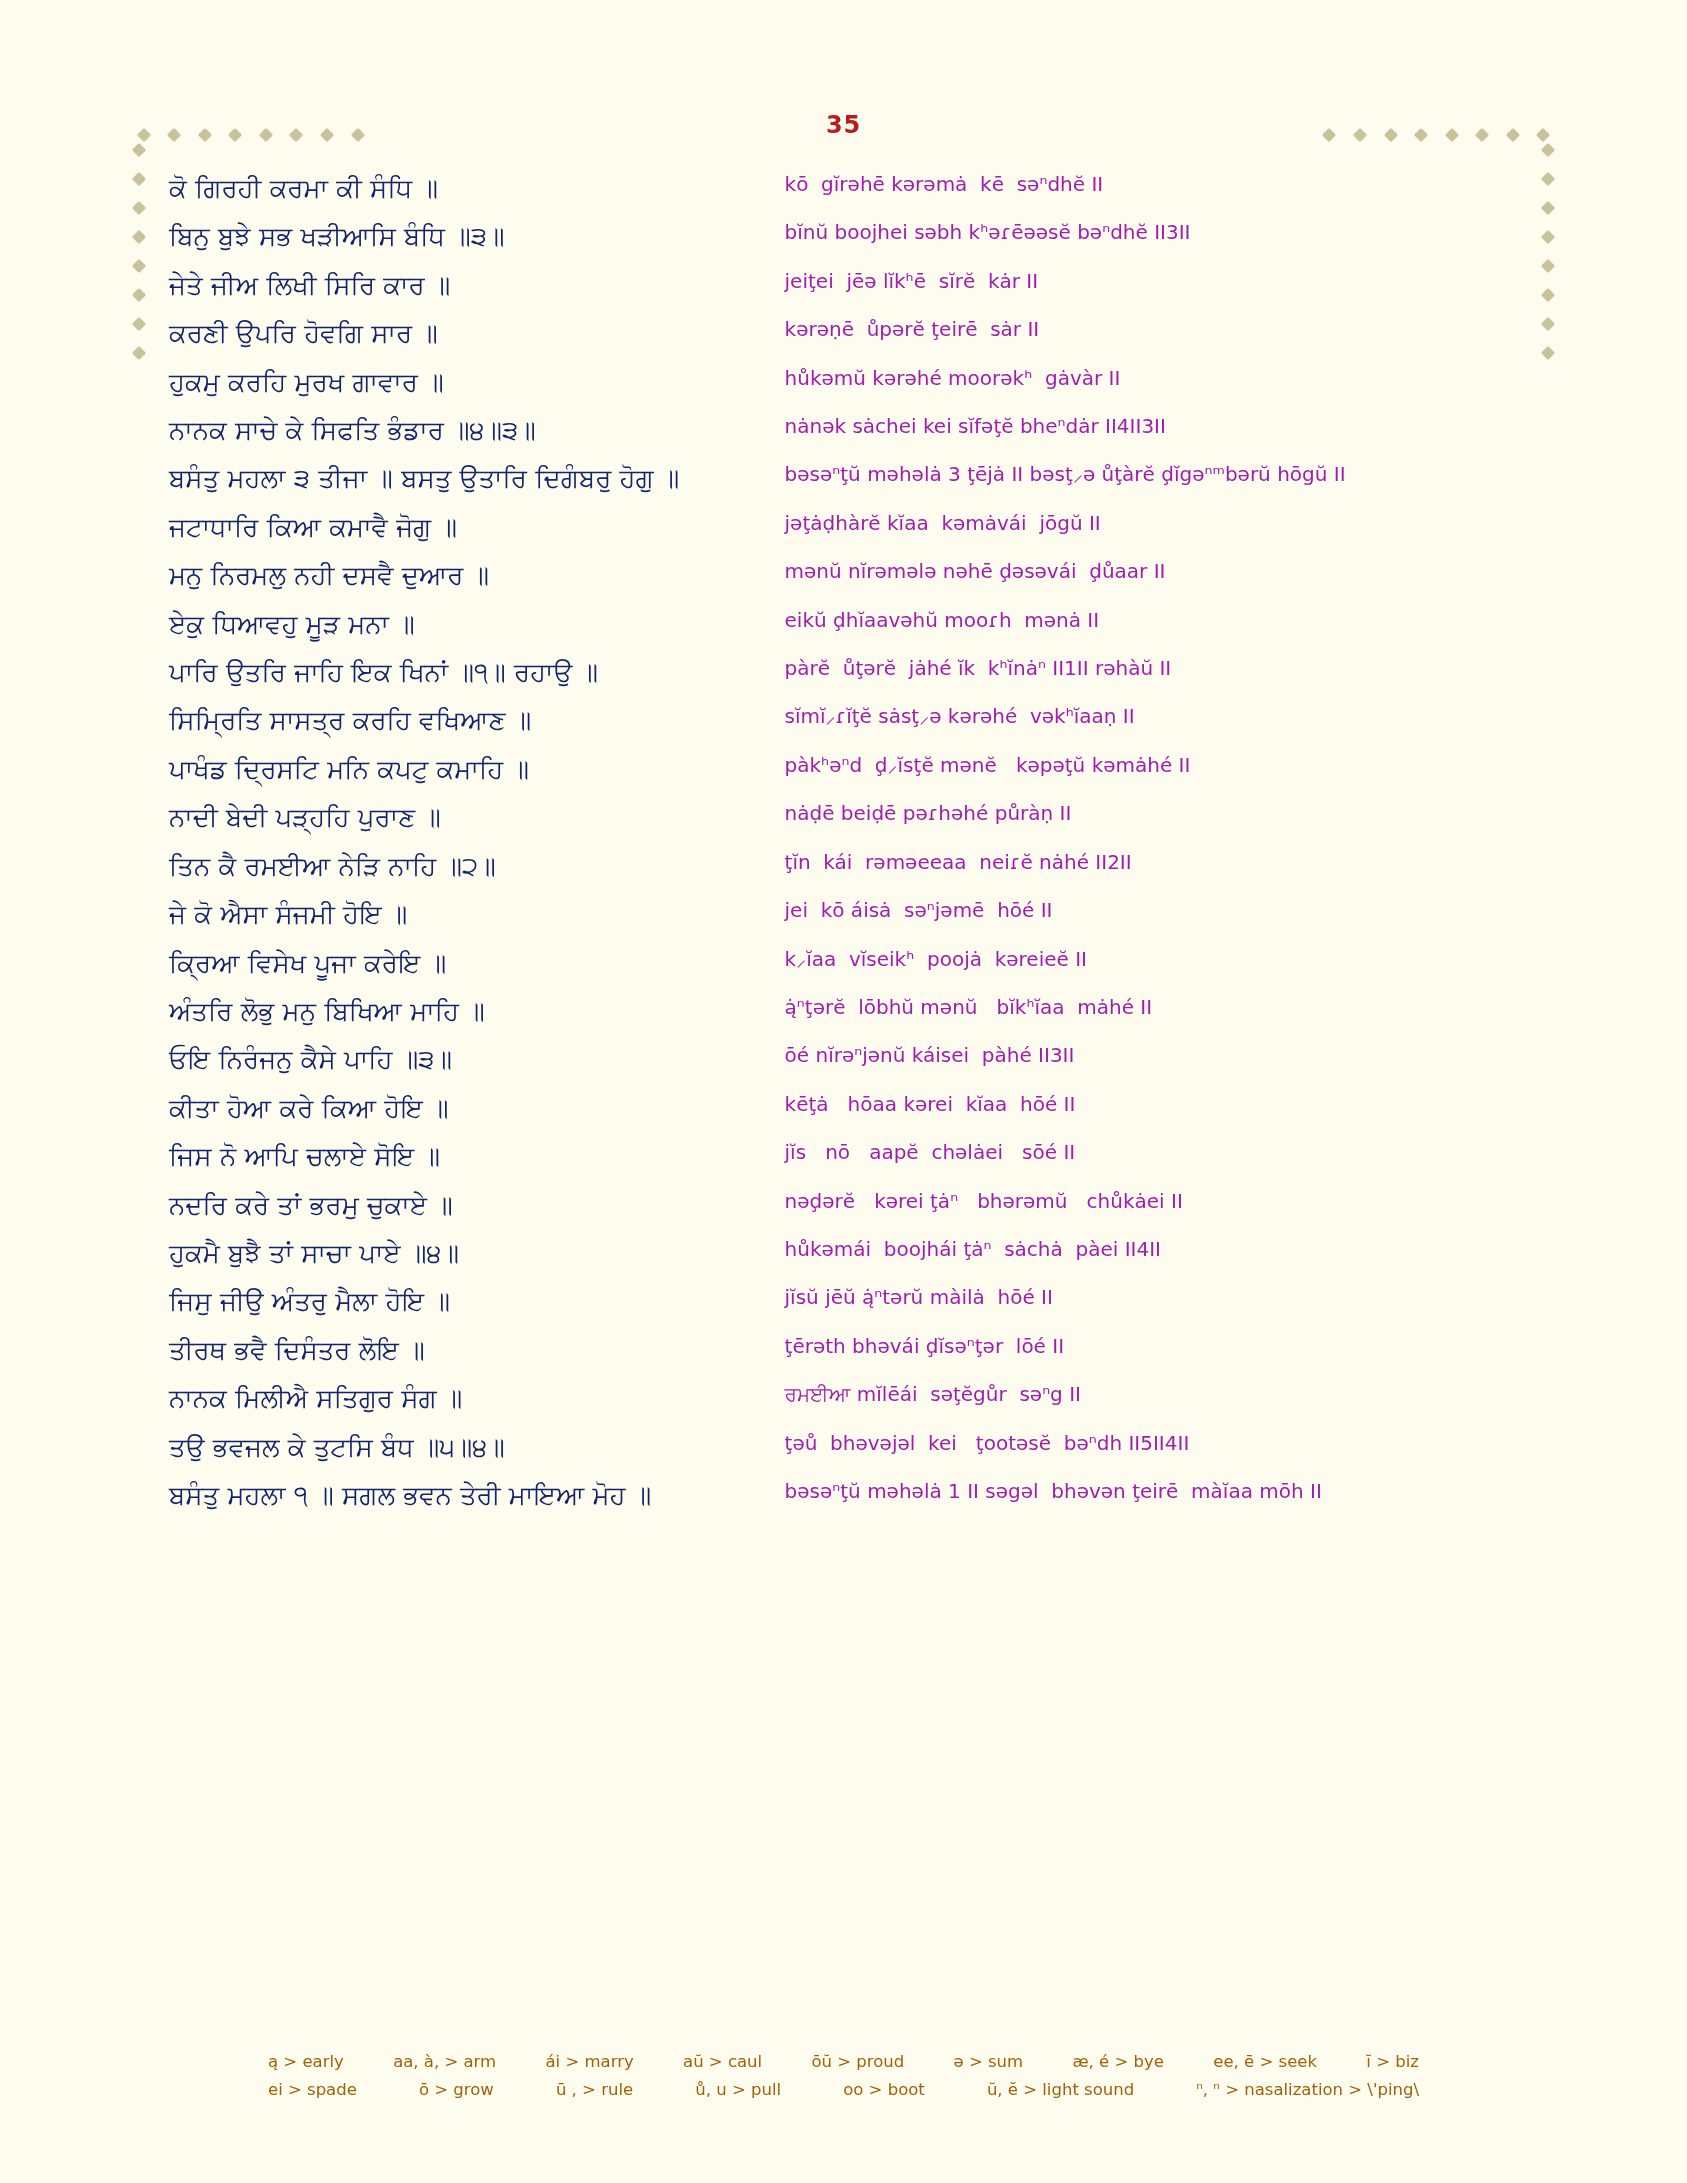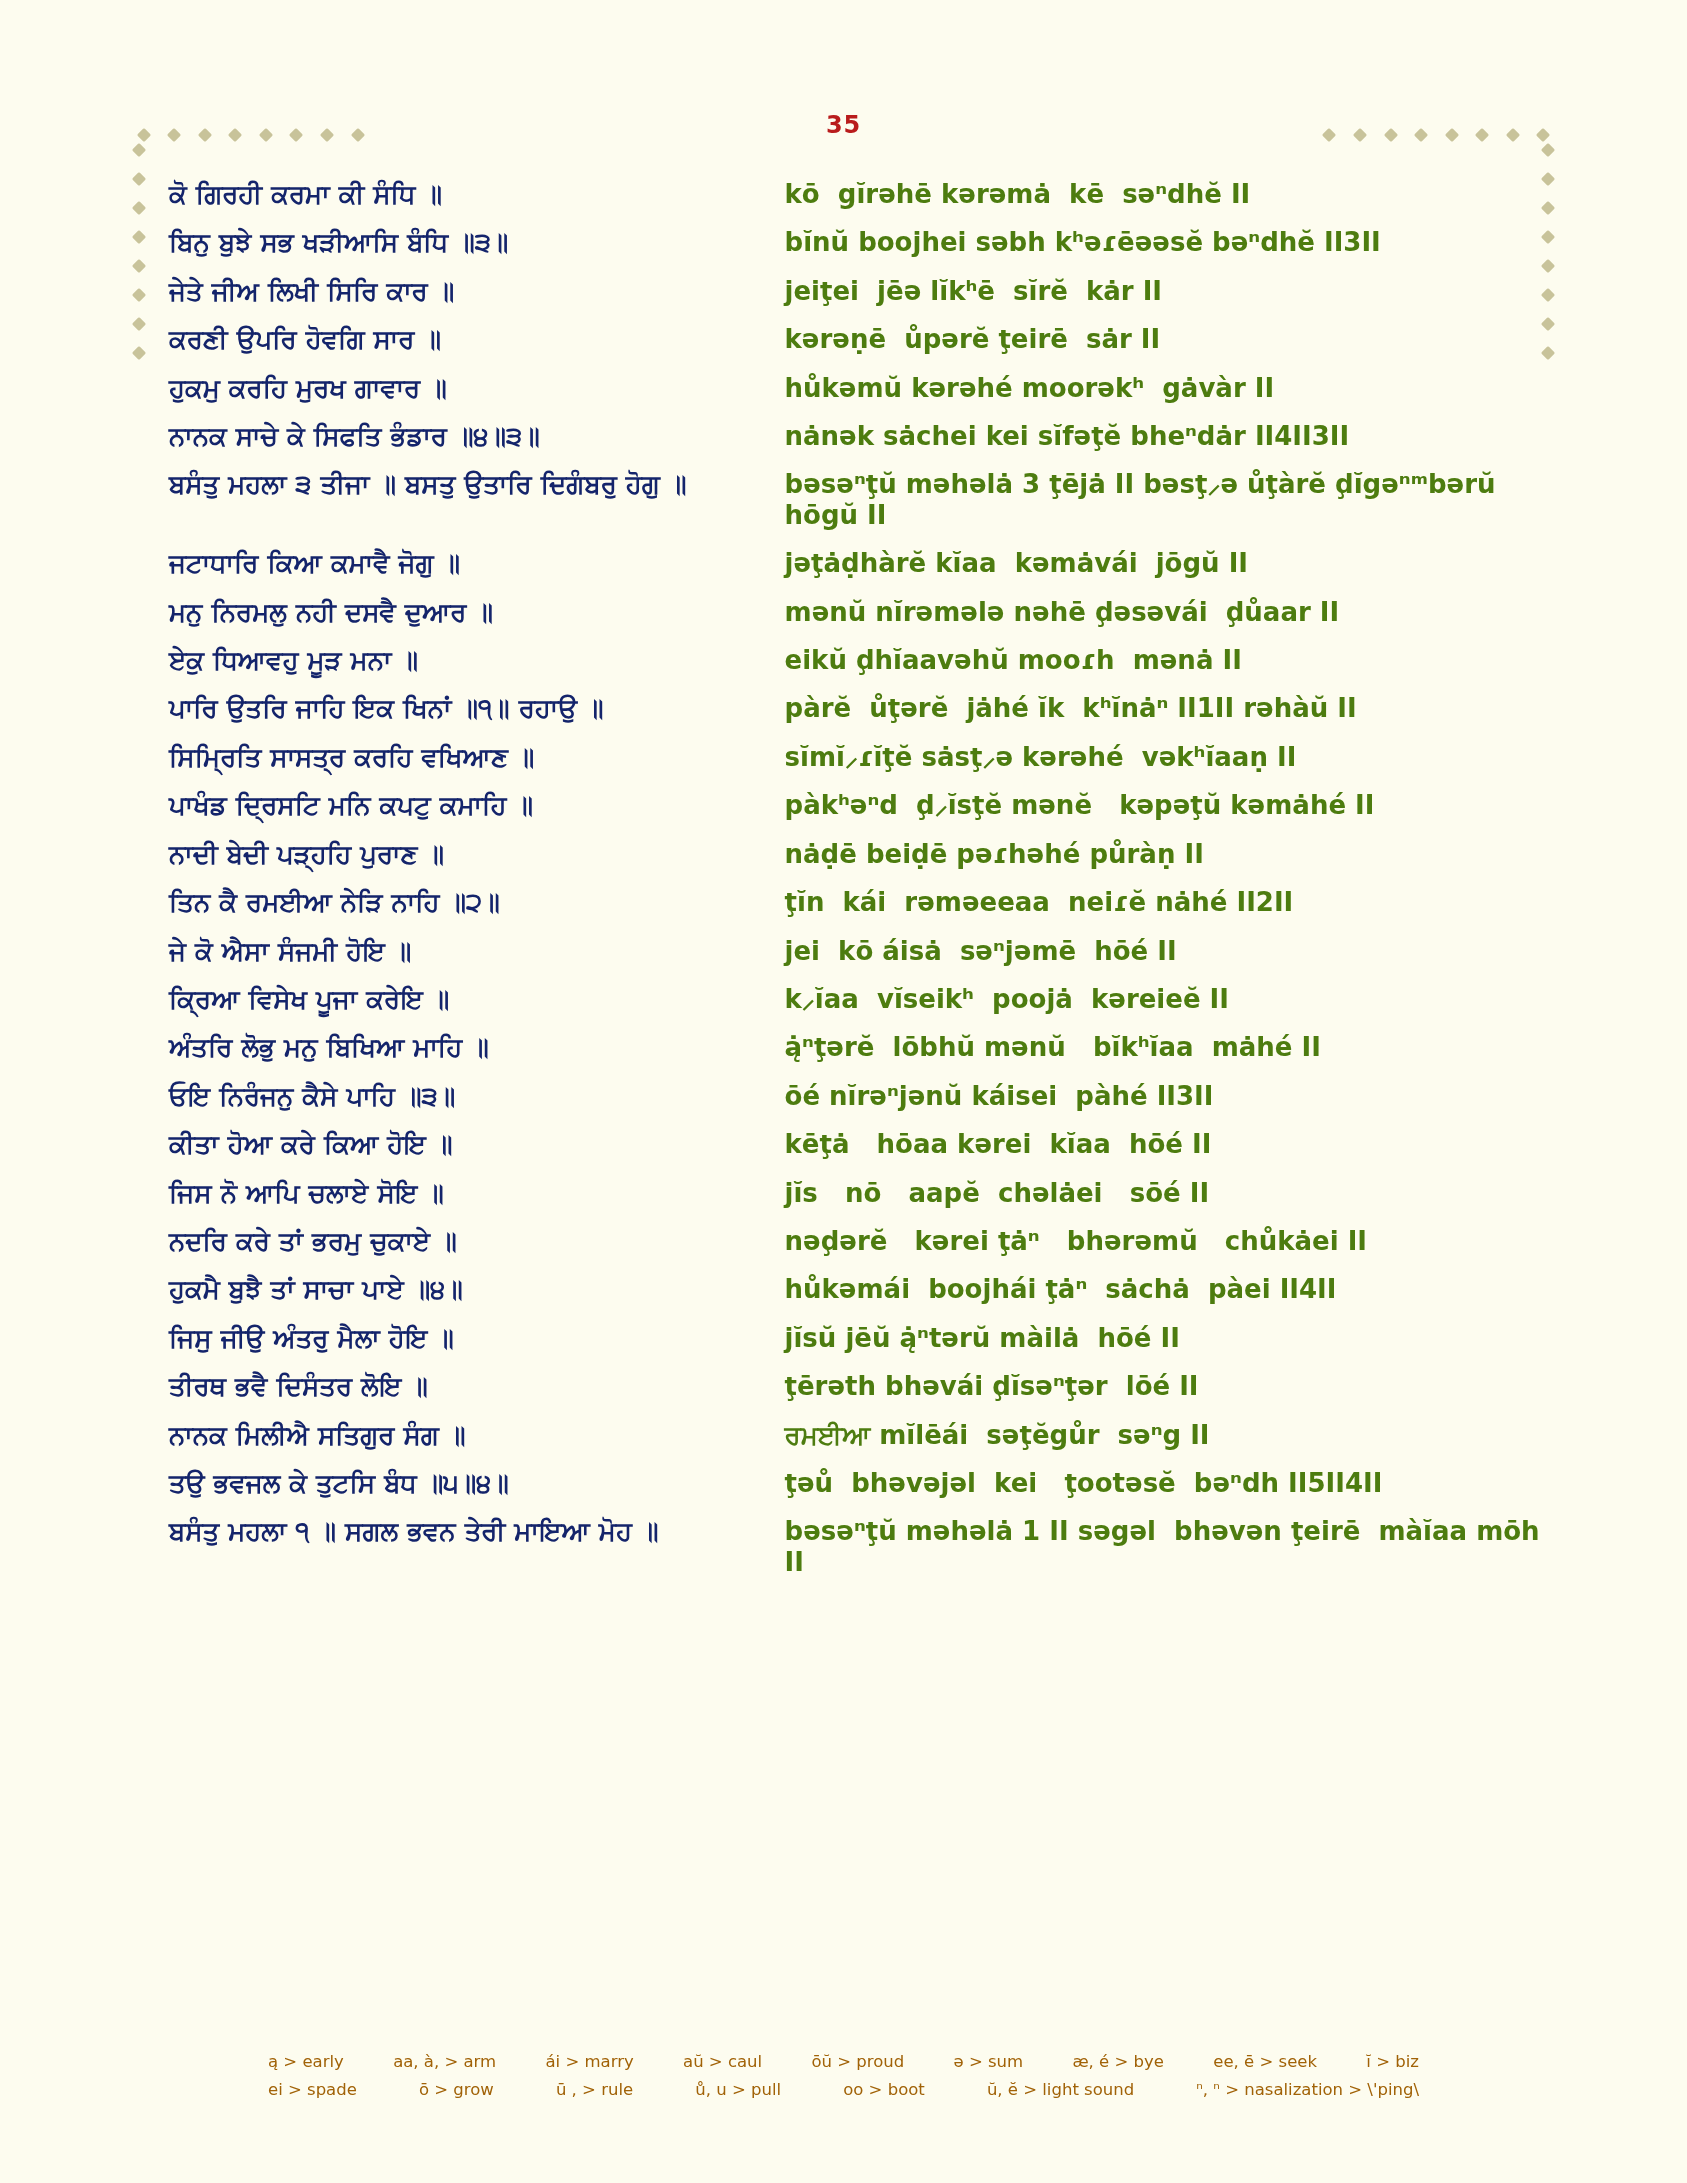--- a/index.html
+++ b/index.html
@@ -66,46 +66,45 @@
     height: 10px;
     background: #c8c39a;
     transform: rotate(45deg);
     margin: 19px auto;
     border-radius: 1.3px;
   }
 
   
   .content {
     position: absolute;
-    top: 179px;
+    top: 173px;
     left: 169px;
     width: 1376px;
-    font-weight: bold;
   }
   .verse-table {
     width: 100%;
     border-collapse: collapse;
   }
   .verse-table td {
     vertical-align: top;
     padding: 0 0 18px 0;
   }
   .col-gur {
     width: 576px;
     padding-right: 40px !important;
     font-size: 26px;
     line-height: 1.17;
     color: #14246b;
     font-family: "DejaVu Sans", sans-serif;
   }
   .col-tr {
     width: 761px;
-    font-size: 26px;
+    font-size: 20px;
     line-height: 1.17;
-    color: #4d7c0f;
+    color: #a21caf;
     font-family: "DejaVu Sans", sans-serif;
     white-space: pre-wrap;
   }
 
   
   .legend {
     position: absolute;
     left: 169px;
     right: 169px;
     bottom: 79px;

